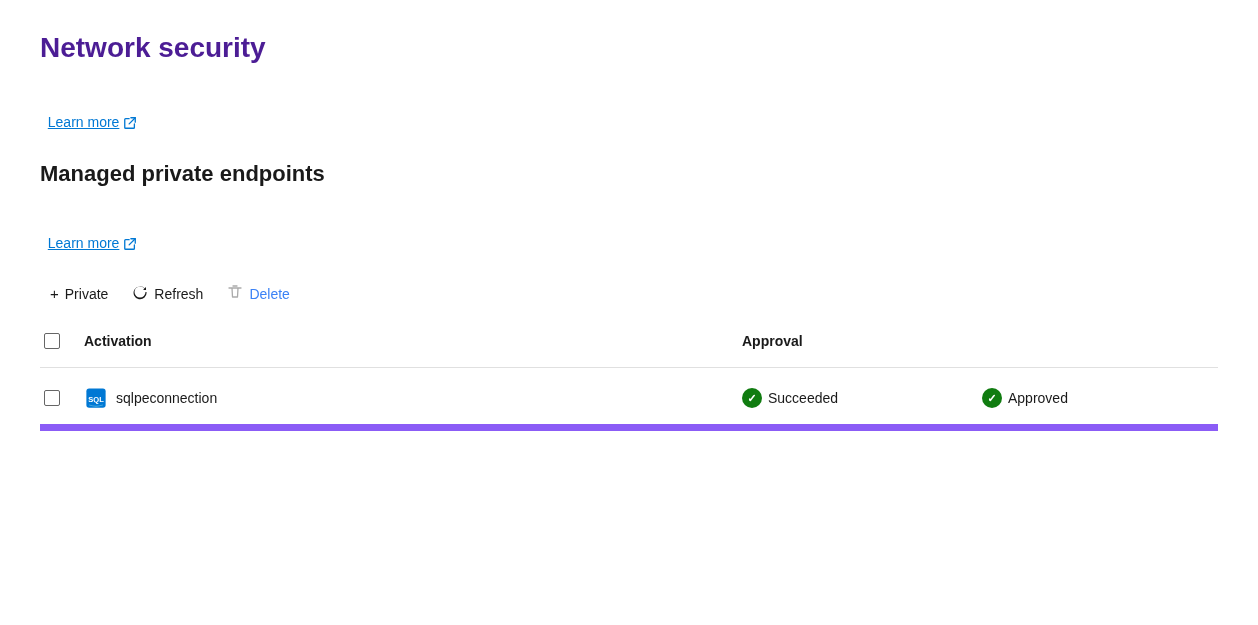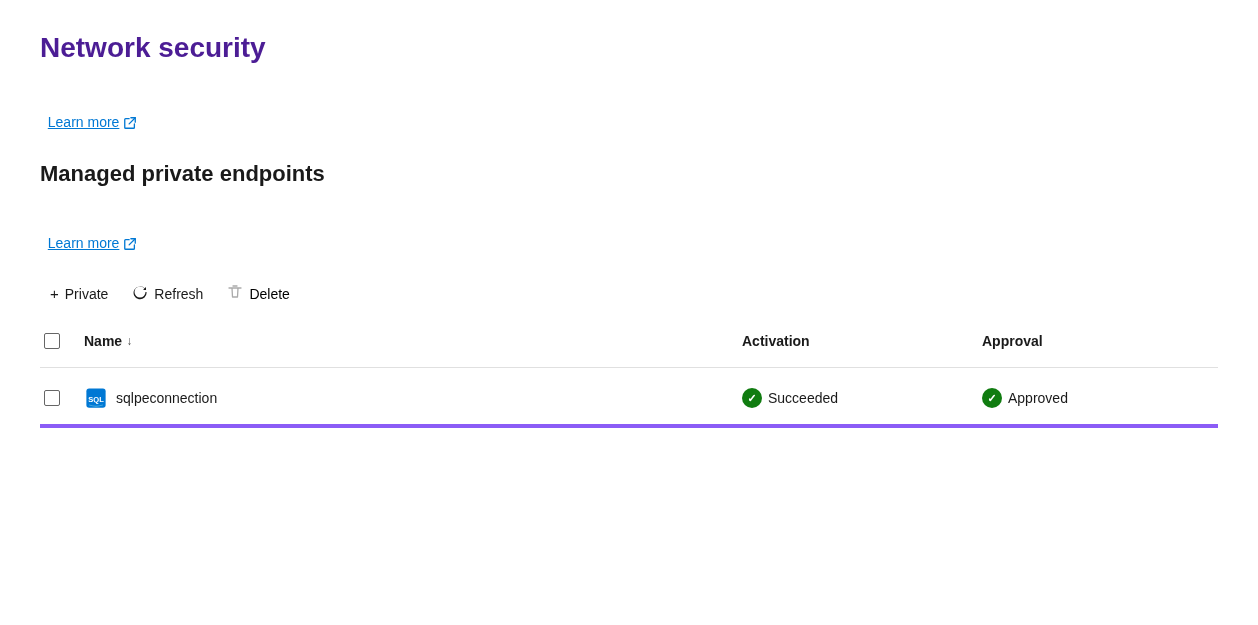--- a/index.html
+++ b/index.html
@@ -116,21 +116,21 @@
     }
 
     .sort-icon {
       font-size: 12px;
       color: #555;
     }
 
     .table-row {
       display: grid;
       grid-template-columns: 40px 1fr 240px 240px;
-      border-bottom: 4px solid #8b5cf6;
+      border-bottom: 7px solid #8b5cf6;
       padding: 10px 0;
       align-items: center;
     }
 
     .table-cell {
       font-size: 14px;
       color: #1a1a1a;
       padding: 4px 4px;
       display: flex;
       align-items: center;
@@ -227,33 +227,29 @@
       </svg>
     </span>
     <span>Refresh</span>
   </button>
   <button class="toolbar-btn disabled">
     <span class="btn-icon">
       <svg width="16" height="16" viewBox="0 0 16 16" fill="none" xmlns="http://www.w3.org/2000/svg">
         <path d="M6 2h4M2 4h12M5 4l.5 9h5L11 4" stroke="#aaa" stroke-width="1.3" stroke-linecap="round" stroke-linejoin="round"></path>
       </svg>
     </span>
-    <span style="color:#000000;">Delete</span>
+    <span style="color:#3b82f6;">Delete</span>
   </button>
 </div>
 
 <div class="table-container">
 
   <div class="table-header">
     <div class="table-header-cell">
       <div class="checkbox"></div>
-    </div>
-    <div class="table-header-cell">
-      <span>Name</span>
-      <span class="sort-icon">↓</span>
     </div>
     <div class="table-header-cell">
       <span>Activation</span>
     </div>
     <div class="table-header-cell">
       <span>Approval</span>
     </div>
   </div>
 
   <div class="table-row">

